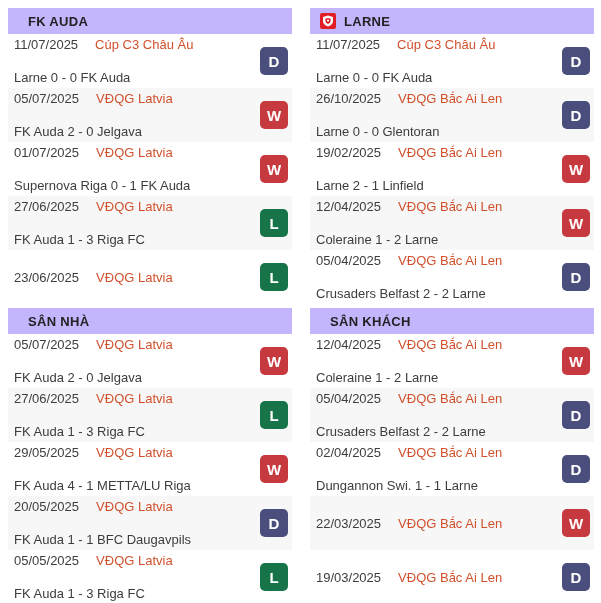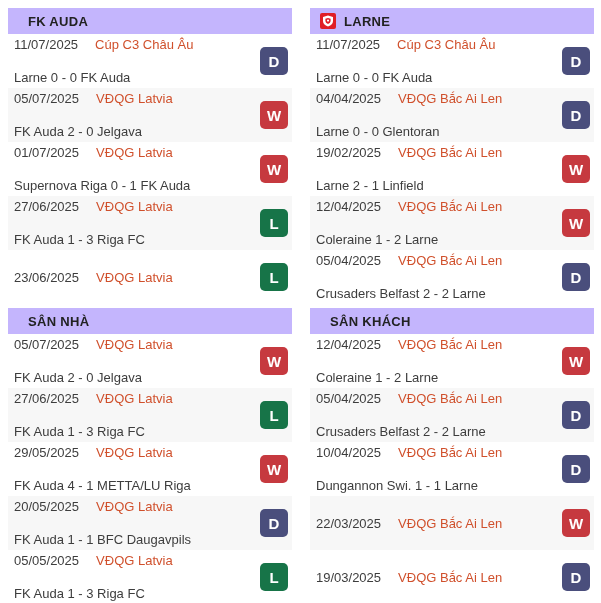--- a/index.html
+++ b/index.html
@@ -221,21 +221,21 @@
         <span class="competition">Cúp C3 Châu Âu</span>
       </div>
       <div class="result">Larne 0 - 0 FK Auda</div>
     </div>
     <span class="badge" style="background: rgb(74, 78, 124);">D</span>
   </div>
 
   <div class="match-row alt">
     <div class="match-info">
       <div class="line1">
-        <span class="date">04/04/2025</span>
+        <span class="date">26/10/2025</span>
         <span class="competition">VĐQG Bắc Ai Len</span>
       </div>
       <div class="result">Larne 0 - 0 Glentoran</div>
     </div>
     <span class="badge" style="background: rgb(74, 78, 124);">D</span>
   </div>
 
   <div class="match-row">
     <div class="match-info">
       <div class="line1">
@@ -295,21 +295,21 @@
         <span class="competition">VĐQG Bắc Ai Len</span>
       </div>
       <div class="result">Crusaders Belfast 2 - 2 Larne</div>
     </div>
     <span class="badge" style="background: rgb(74, 78, 124);">D</span>
   </div>
 
   <div class="match-row">
     <div class="match-info">
       <div class="line1">
-        <span class="date">10/04/2025</span>
+        <span class="date">02/04/2025</span>
         <span class="competition">VĐQG Bắc Ai Len</span>
       </div>
       <div class="result">Dungannon Swi. 1 - 1 Larne</div>
     </div>
     <span class="badge" style="background: rgb(74, 78, 124);">D</span>
   </div>
 
   <div class="match-row alt">
     <div class="match-info">
       <div class="line1">

